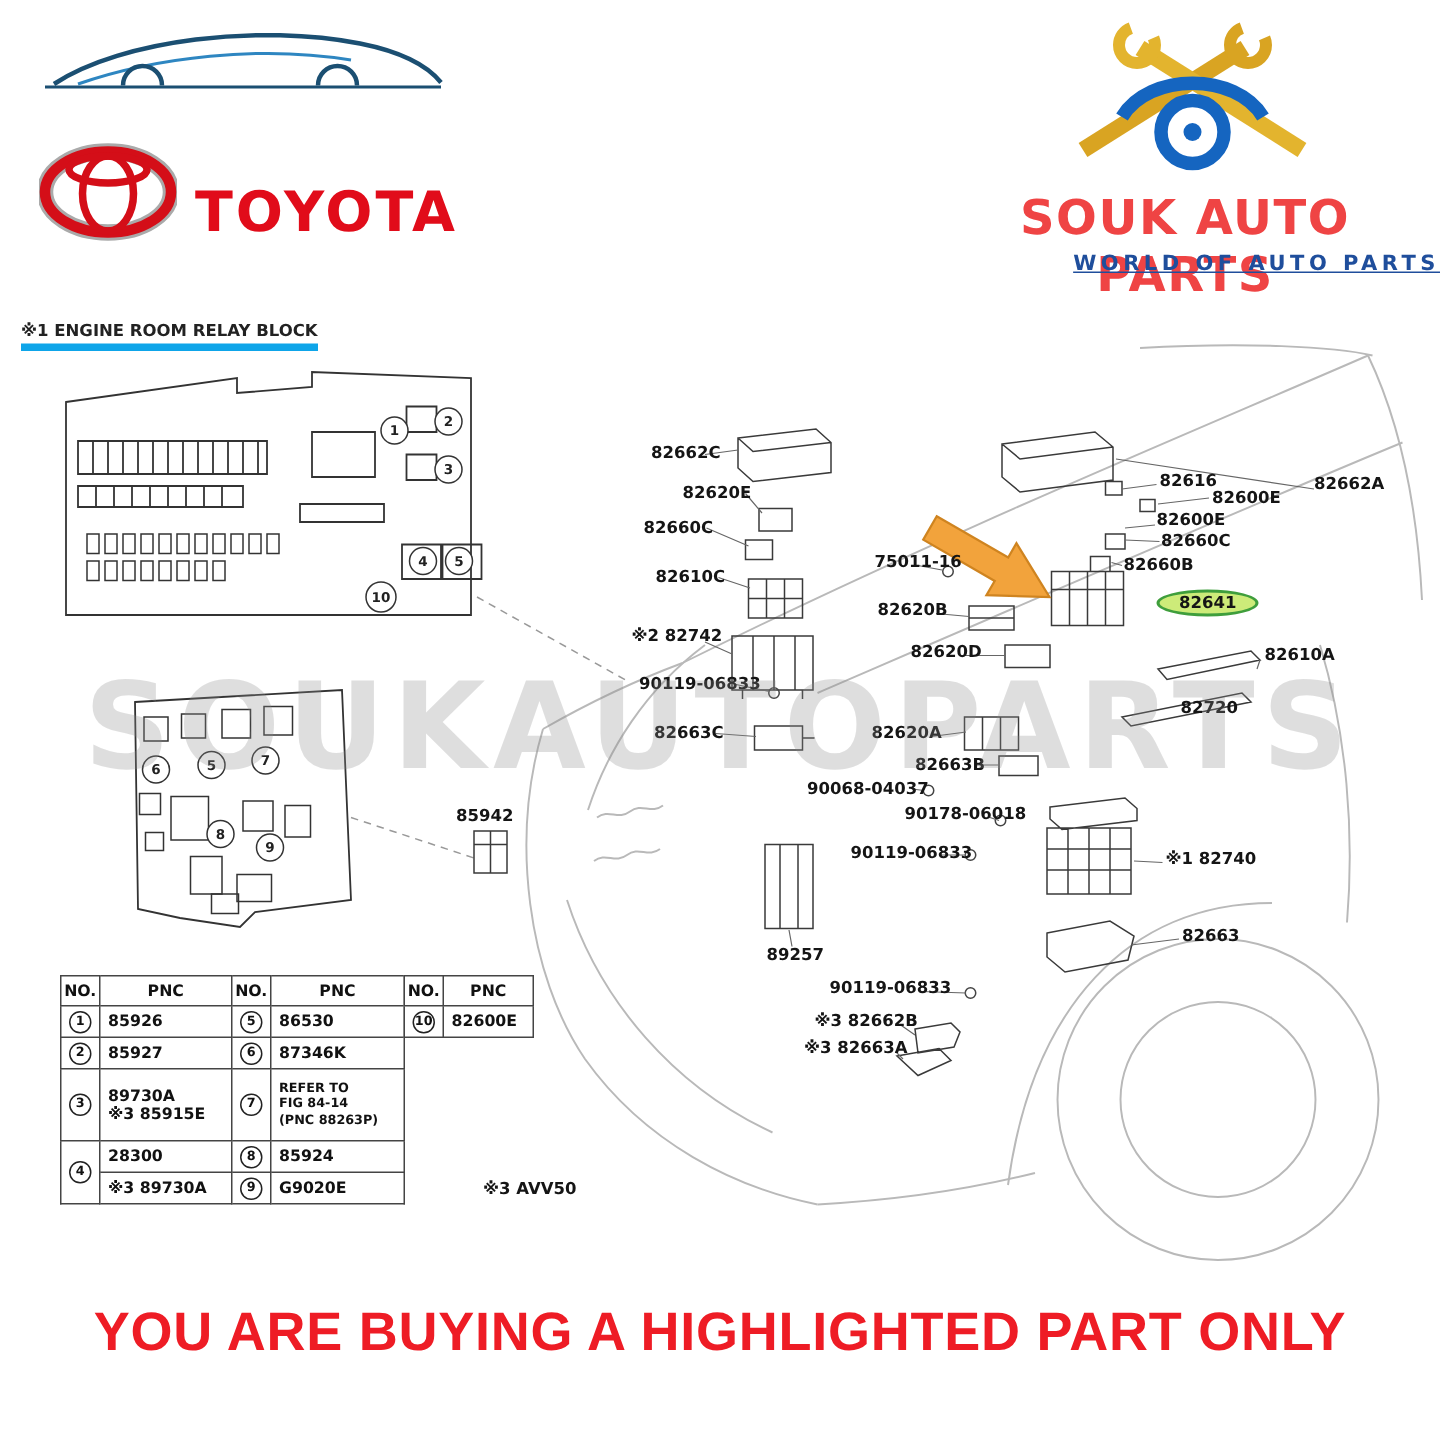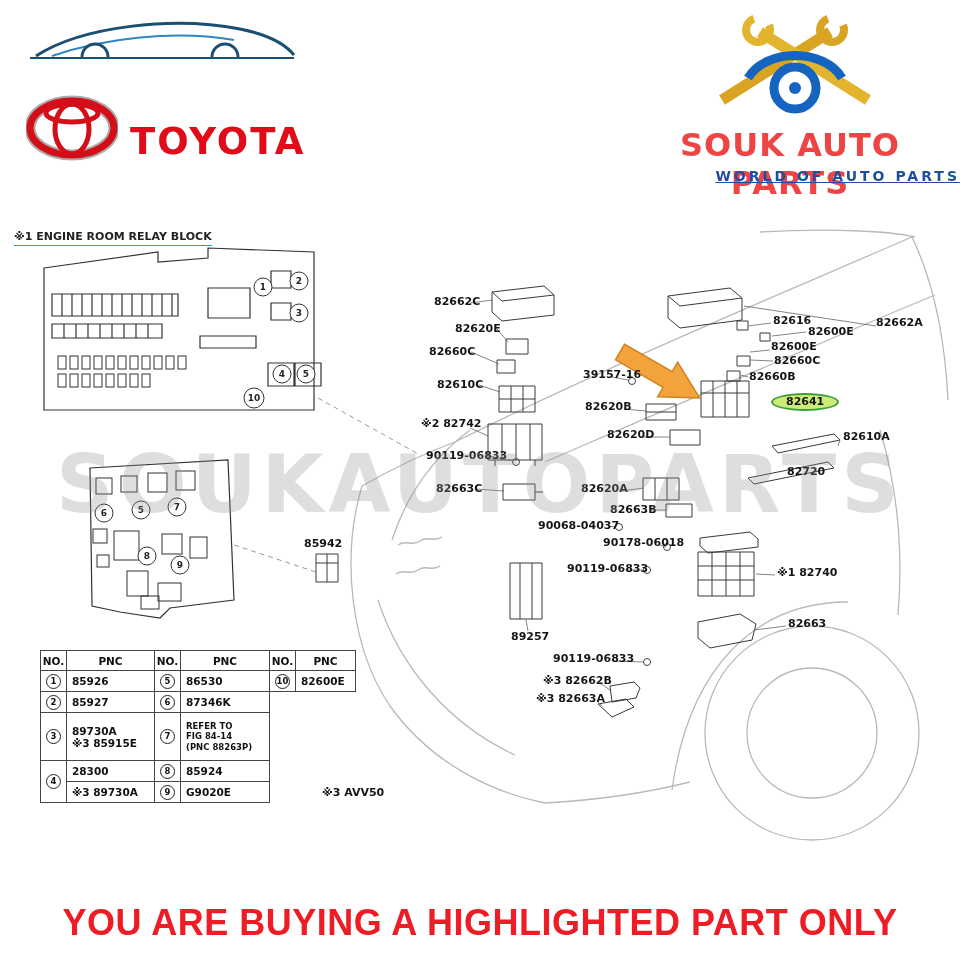--- a/index.html
+++ b/index.html
@@ -10,40 +10,40 @@
   .genuine{position:absolute;left:28px;top:60px;font-size:20px;font-weight:bold;
            color:#2fa12f;letter-spacing:1px;}
   .brand-toyota{position:absolute;left:130px;top:108px;font-size:37px;font-weight:bold;
            color:#e10c1a;letter-spacing:2px;margin-top:12px;}
   .store-name{position:absolute;left:620px;top:126px;width:340px;text-align:center;
            font-size:32px;font-weight:bold;color:#ef4444;letter-spacing:1px;}
   .tagline{position:absolute;left:620px;top:168px;width:340px;text-align:right;
            font-size:14px;font-weight:bold;color:#1f4e9c;letter-spacing:3px;text-decoration:underline;}
   
   .block-title{position:absolute;font-size:11px;font-weight:bold;color:#222;
-           border-bottom:1px solid #0ea5e9;padding-bottom:2px;z-index:3;white-space:nowrap;margin-top:16px;}
+           border-bottom:5px solid #0ea5e9;padding-bottom:2px;z-index:3;white-space:nowrap;}
   .part-label{position:absolute;font-size:11px;font-weight:bold;color:#151515;
            white-space:nowrap;z-index:4;line-height:1.1;}
   .part-label.hl{background:#cdeb79;border:2px solid #3f9e3c;border-radius:50%;
            padding:1px 13px;transform:translate(-13px,-5px);}
   .watermark{position:absolute;top:438px;left:0;width:100%;text-align:center;
            font-size:80px;font-weight:bold;letter-spacing:5px;color:#8d8d8d;opacity:.28;
            z-index:6;pointer-events:none;}
   
   table.parts{position:absolute;border-collapse:collapse;font-size:10.5px;color:#111;
            z-index:4;background:#fff;table-layout:fixed;}
   table.parts td,table.parts th{border:1px solid #444;padding:1px 0;text-align:center;
            font-weight:bold;vertical-align:middle;}
   table.parts td.pnc{text-align:left;padding-left:5px;white-space:nowrap;}
   table.parts td.small div{font-size:8.5px;text-align:left;white-space:nowrap;line-height:1.25;}
   .circ{display:inline-flex;width:13px;height:13px;border:1px solid #222;border-radius:50%;
            align-items:center;justify-content:center;font-size:8.5px;line-height:1;
            font-weight:bold;}
   
-  .footer-note{position:absolute;top:902px;left:0;width:100%;text-align:center;
+  .footer-note{position:absolute;top:867px;left:0;width:100%;text-align:center;
            font-size:36px;font-weight:bold;color:#ee1c25;letter-spacing:.5px;
            font-family:"Liberation Sans",sans-serif;white-space:nowrap;}
   svg text.numtxt{font-size:9px;font-weight:bold;fill:#222;text-anchor:middle;}
 </style>
 </head>
 <body>
 
 <div class="page">
 
   <svg class="abs" style="left:22px;top:12px;" width="280" height="52" viewBox="0 0 280 52">
@@ -220,21 +220,21 @@
     </g>
   </svg>
 
   <div class="block-title" style="left:14px;top:214px;">※1 ENGINE ROOM RELAY BLOCK</div>
 
   <div id="labels" class="abs" style="left:0;top:0;width:844px;height:960px;z-index:4;pointer-events:none;">
       <div class="part-label" style="left: 434px; top: 296px;">82662C</div>
       <div class="part-label" style="left: 455px; top: 323px;">82620E</div>
       <div class="part-label" style="left: 429px; top: 346px;">82660C</div>
       <div class="part-label" style="left: 437px; top: 379px;">82610C</div>
-      <div class="part-label" style="left: 583px; top: 369px;">39157-16</div>
+      <div class="part-label" style="left: 583px; top: 369px;">75011-16</div>
       <div class="part-label" style="left: 585px; top: 401px;">82620B</div>
       <div class="part-label" style="left: 421px; top: 418px;">※2 82742</div>
       <div class="part-label" style="left: 426px; top: 450px;">90119-06833</div>
       <div class="part-label" style="left: 436px; top: 483px;">82663C</div>
       <div class="part-label" style="left: 581px; top: 483px;">82620A</div>
       <div class="part-label" style="left: 607px; top: 429px;">82620D</div>
       <div class="part-label" style="left: 610px; top: 504px;">82663B</div>
       <div class="part-label" style="left: 538px; top: 520px;">90068-04037</div>
       <div class="part-label" style="left: 603px; top: 537px;">90178-06018</div>
       <div class="part-label" style="left: 567px; top: 563px;">90119-06833</div>

